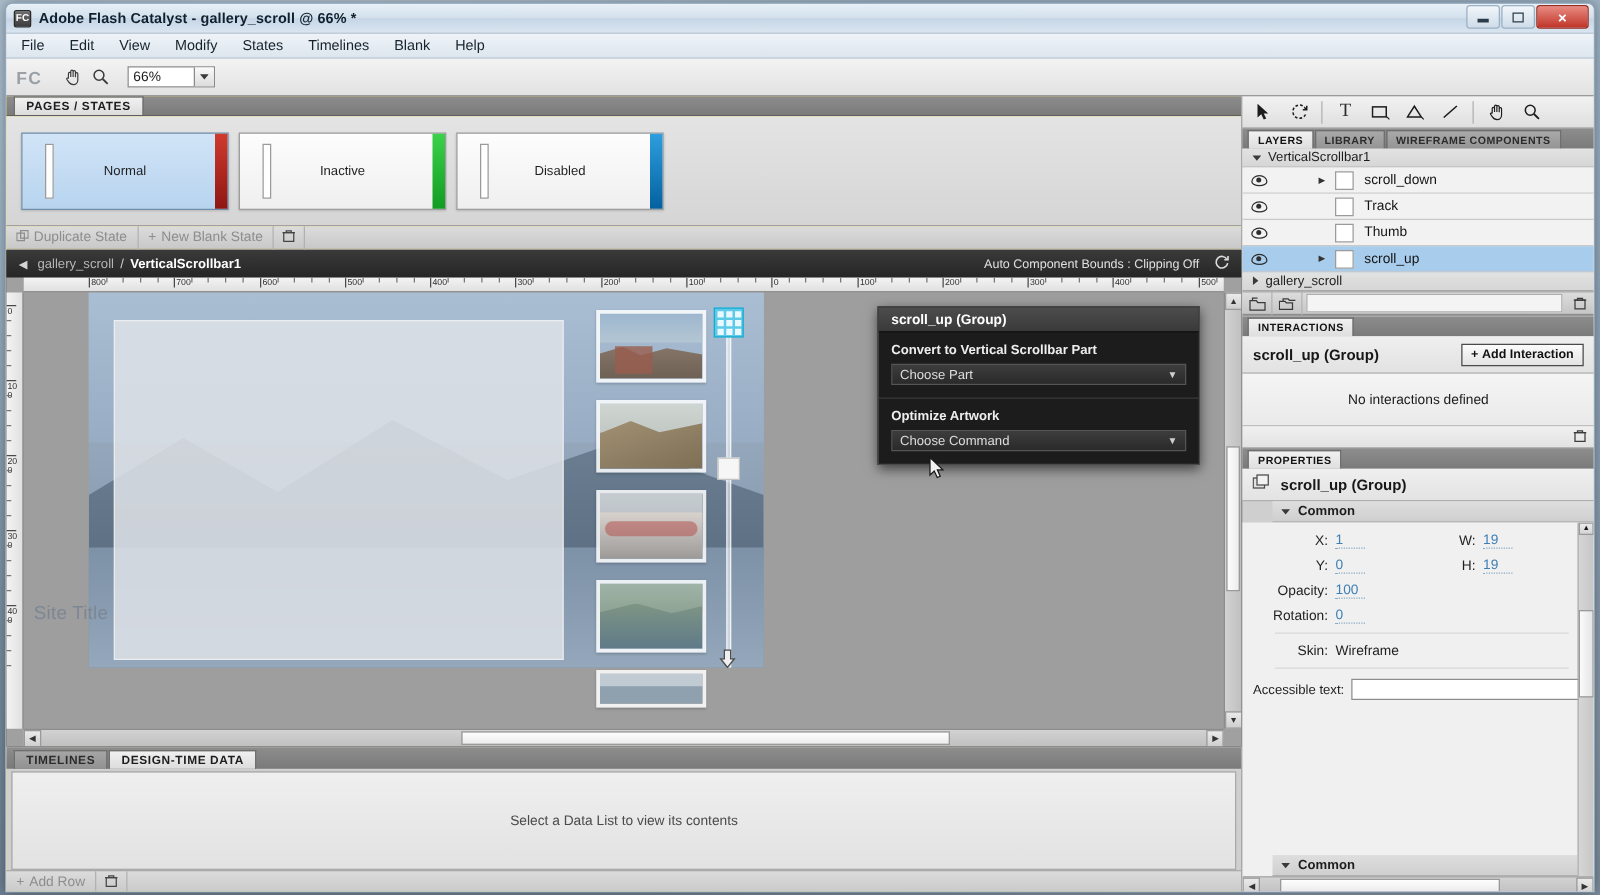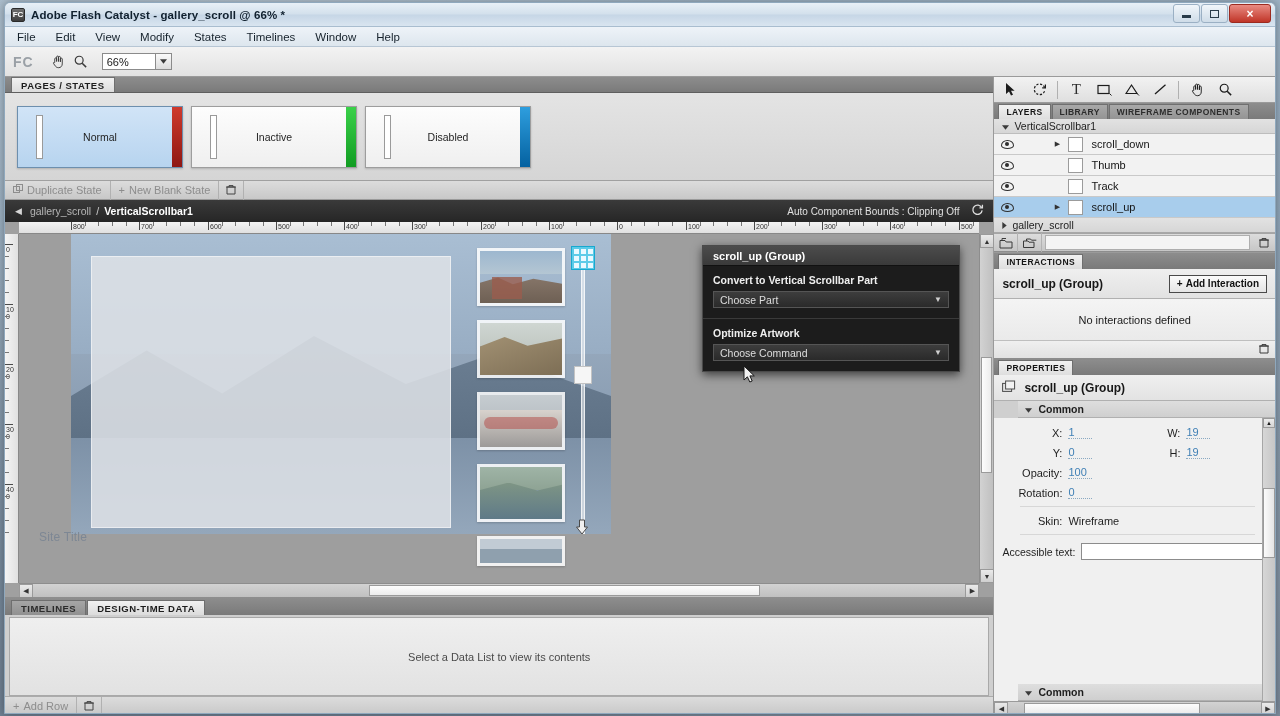--- a/index.html
+++ b/index.html
@@ -185,21 +185,21 @@
   .hero-sky{position:absolute;left:0;top:0;right:0;height:120px;
     background:linear-gradient(180deg,#a9bed3,#98adc3);}
   .hero-mount{position:absolute;left:0;top:90px;right:0;height:120px;
     background:linear-gradient(180deg,#6f8296,#5d7084); clip-path:polygon(0 60%,14% 22%,28% 58%,45% 10%,62% 50%,78% 25%,100% 60%,100% 100%,0 100%);}
   .hero-water{position:absolute;left:0;bottom:0;right:0;height:96px;
     background:linear-gradient(180deg,#7d91a7,#94a7bb);}
   .content-panel{
     position:absolute; left:72px; top:22px; width:360px; height:272px;
     background:rgba(222,226,230,.86); border:1px solid rgba(255,255,255,.5);
   }
-  .site-title{ position:absolute; left:20px; top:248px; font-size:12px; color:#7d8794; letter-spacing:.2px;margin-top:48px;}
+  .site-title{ position:absolute; left:8px; top:248px; font-size:15px; color:#7d8794; letter-spacing:.2px;}
 
   .thumb-col{ position:absolute; left:458px; top:14px; width:92px;}
   .thumb{
     width:88px;height:58px;margin-bottom:14px;
     border:3px solid rgba(255,255,255,.85); position:relative; overflow:hidden;
     box-shadow:0 1px 2px rgba(0,0,0,.2);
   }
   .thumb .sky{position:absolute;left:0;top:0;right:0;height:45%;}
   .thumb .land{position:absolute;left:0;bottom:0;right:0;height:60%;}
   .thumb.t1 .sky{background:linear-gradient(180deg,#9db7cf,#b4c6d3);}
@@ -424,21 +424,21 @@
       </div>
     </div>
 
     <div class="menubar">
       <div class="mi">File</div>
       <div class="mi">Edit</div>
       <div class="mi">View</div>
       <div class="mi">Modify</div>
       <div class="mi">States</div>
       <div class="mi">Timelines</div>
-      <div class="mi">Window</div>
+      <div class="mi">Blank</div>
       <div class="mi">Help</div>
     </div>
 
     <div class="apptoolbar">
       <div class="fc-logo">FC</div>
       <div class="tb-icon">
         <svg width="15" height="15" viewBox="0 0 16 16">
             <path d="M4 9V5.2a1 1 0 0 1 2 0V8V3.2a1 1 0 0 1 2 0V8V3.6a1 1 0 0 1 2 0V8.4V5.4a1 1 0 0 1 2 0v5.2c0 2.3-1.6 4-3.8 4-2.3 0-3.3-1.2-4.2-2.6L2.6 10c-.4-.7.5-1.4 1.1-.8z" fill="none" stroke="#3b3b3b" stroke-width="1"></path>
           </svg>
       </div>
@@ -834,30 +834,30 @@
             <span class="lyr-swatch"></span>
             <span>scroll_down</span>
           </div>
           <div class="lyr-row">
             <span class="lyr-eye">
                 <i class="eye"></i>
               </span>
             <span class="lyr-gap"></span>
             <span class="lyr-disc"></span>
             <span class="lyr-swatch"></span>
-            <span>Thumb</span>
+            <span>Track</span>
           </div>
           <div class="lyr-row">
             <span class="lyr-eye">
                 <i class="eye"></i>
               </span>
             <span class="lyr-gap"></span>
             <span class="lyr-disc"></span>
             <span class="lyr-swatch"></span>
-            <span>Track</span>
+            <span>Thumb</span>
           </div>
           <div class="lyr-row selected">
             <span class="lyr-eye">
                 <i class="eye"></i>
               </span>
             <span class="lyr-gap"></span>
             <span class="lyr-disc">▶</span>
             <span class="lyr-swatch"></span>
             <span>scroll_up</span>
           </div>

